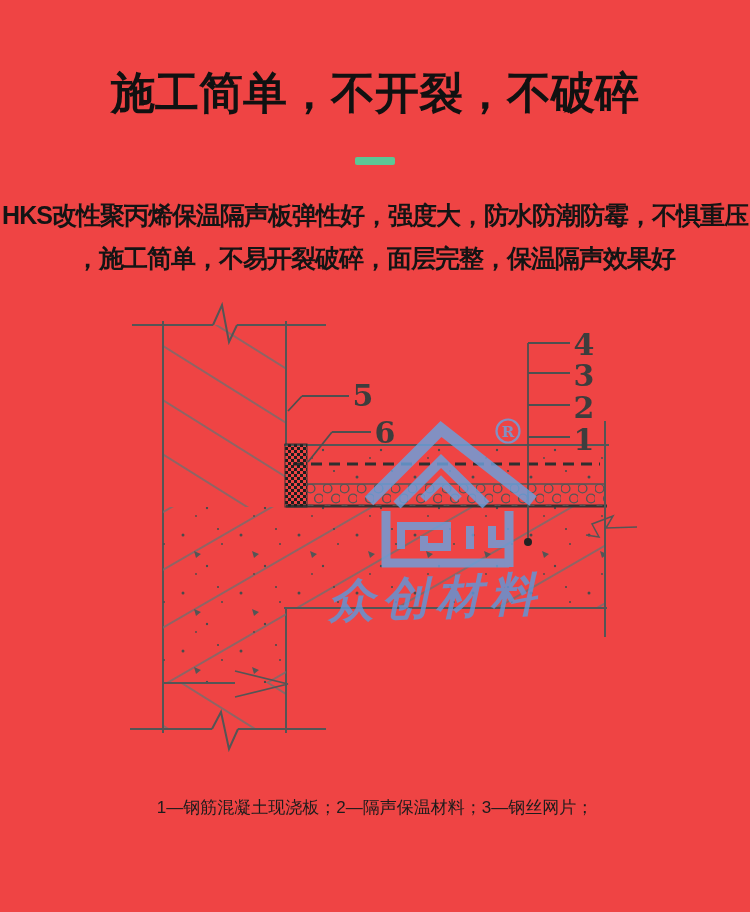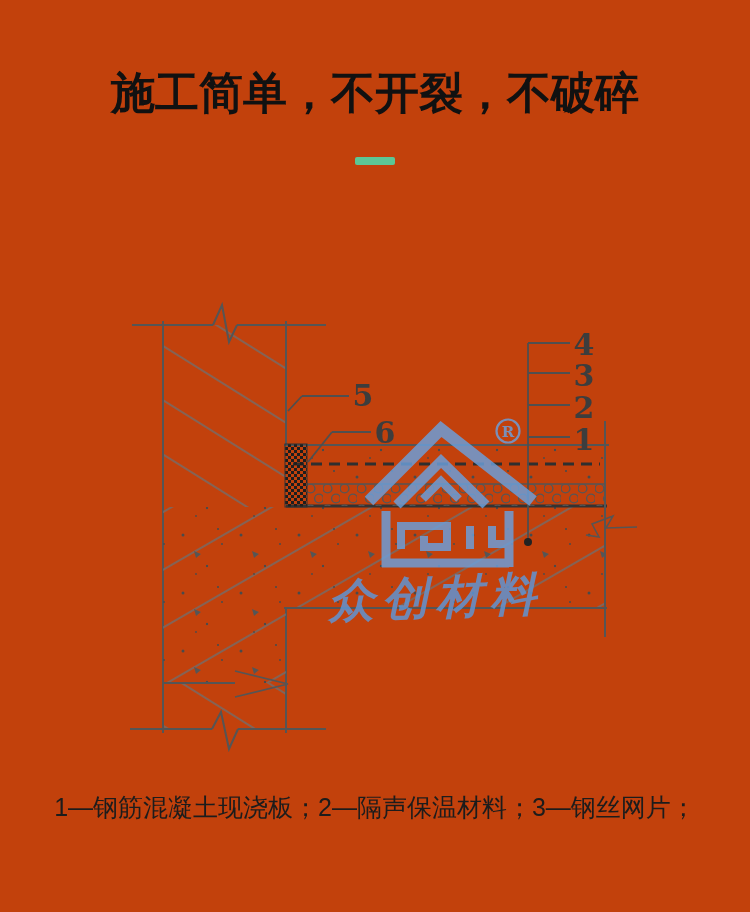--- a/index.html
+++ b/index.html
@@ -1,41 +1,45 @@
 <!DOCTYPE html>
 <html><head>
 <meta charset="utf-8">
 <style>
   html,body{margin:0;padding:0;background:#fff;}
-  .page{position:relative;width:750px;height:912px;background:#c2410c;overflow:hidden;
+  .page{position:relative;width:750px;height:912px;background:#ef4444;overflow:hidden;
         font-family:"Liberation Sans","DejaVu Sans",sans-serif;}
   .title{position:absolute;top:64px;left:0;width:750px;text-align:center;
          font-size:44px;font-weight:bold;color:#111;letter-spacing:0px;white-space:nowrap;}
   .divider{position:absolute;top:157px;left:355px;width:40px;height:8px;
            background:#5cc795;border-radius:2px;}
   .intro{position:absolute;top:194px;left:0;width:750px;text-align:center;
          font-size:25px;font-weight:bold;color:#141414;line-height:43px;}
   .intro div{white-space:nowrap;letter-spacing:-1px;}
   .legend{position:absolute;top:790px;left:0;width:750px;text-align:center;
-          font-size:25px;font-weight:500;color:#1c1c1c;line-height:35px;}
+          font-size:17px;font-weight:500;color:#1c1c1c;line-height:35px;}
   .legend div{white-space:nowrap;}
   svg.diagram{position:absolute;left:0;top:0;}
   .co-num{font-family:"DejaVu Serif","Liberation Serif",serif;font-size:30px;font-weight:bold;fill:#3d3d3d;}
   .wm-r{font-family:"DejaVu Serif","Liberation Serif",serif;font-size:15px;font-weight:bold;fill:#6ba1de;}
   .wm-text{font-family:"Liberation Sans","DejaVu Sans",sans-serif;font-size:46px;font-weight:bold;
            font-style:italic;fill:#5e97d9;letter-spacing:8px;}
 </style>
 </head>
 <body>
 
 <div class="page">
 
   <div class="title">施工简单，不开裂，不破碎</div>
   <div class="divider"></div>
 
+  <div class="intro">
+    <div>HKS改性聚丙烯保温隔声板弹性好，强度大，防水防潮防霉，不惧重压</div>
+    <div>，施工简单，不易开裂破碎，面层完整，保温隔声效果好</div>
+  </div>
 
   <svg class="diagram" width="750" height="912" viewBox="0 0 750 912">
     <defs>
       <pattern id="wallHatch" width="46" height="46" patternUnits="userSpaceOnUse" patternTransform="rotate(32)">
         <path d="M0 23 H46" stroke="#6e6e6e" stroke-width="1.6"></path>
       </pattern>
       <pattern id="slabHatch" width="50" height="50" patternUnits="userSpaceOnUse" patternTransform="rotate(-30)">
         <path d="M0 25 H50" stroke="#6e6e6e" stroke-width="1.6"></path>
       </pattern>
       <pattern id="speckle" width="58" height="58" patternUnits="userSpaceOnUse">

